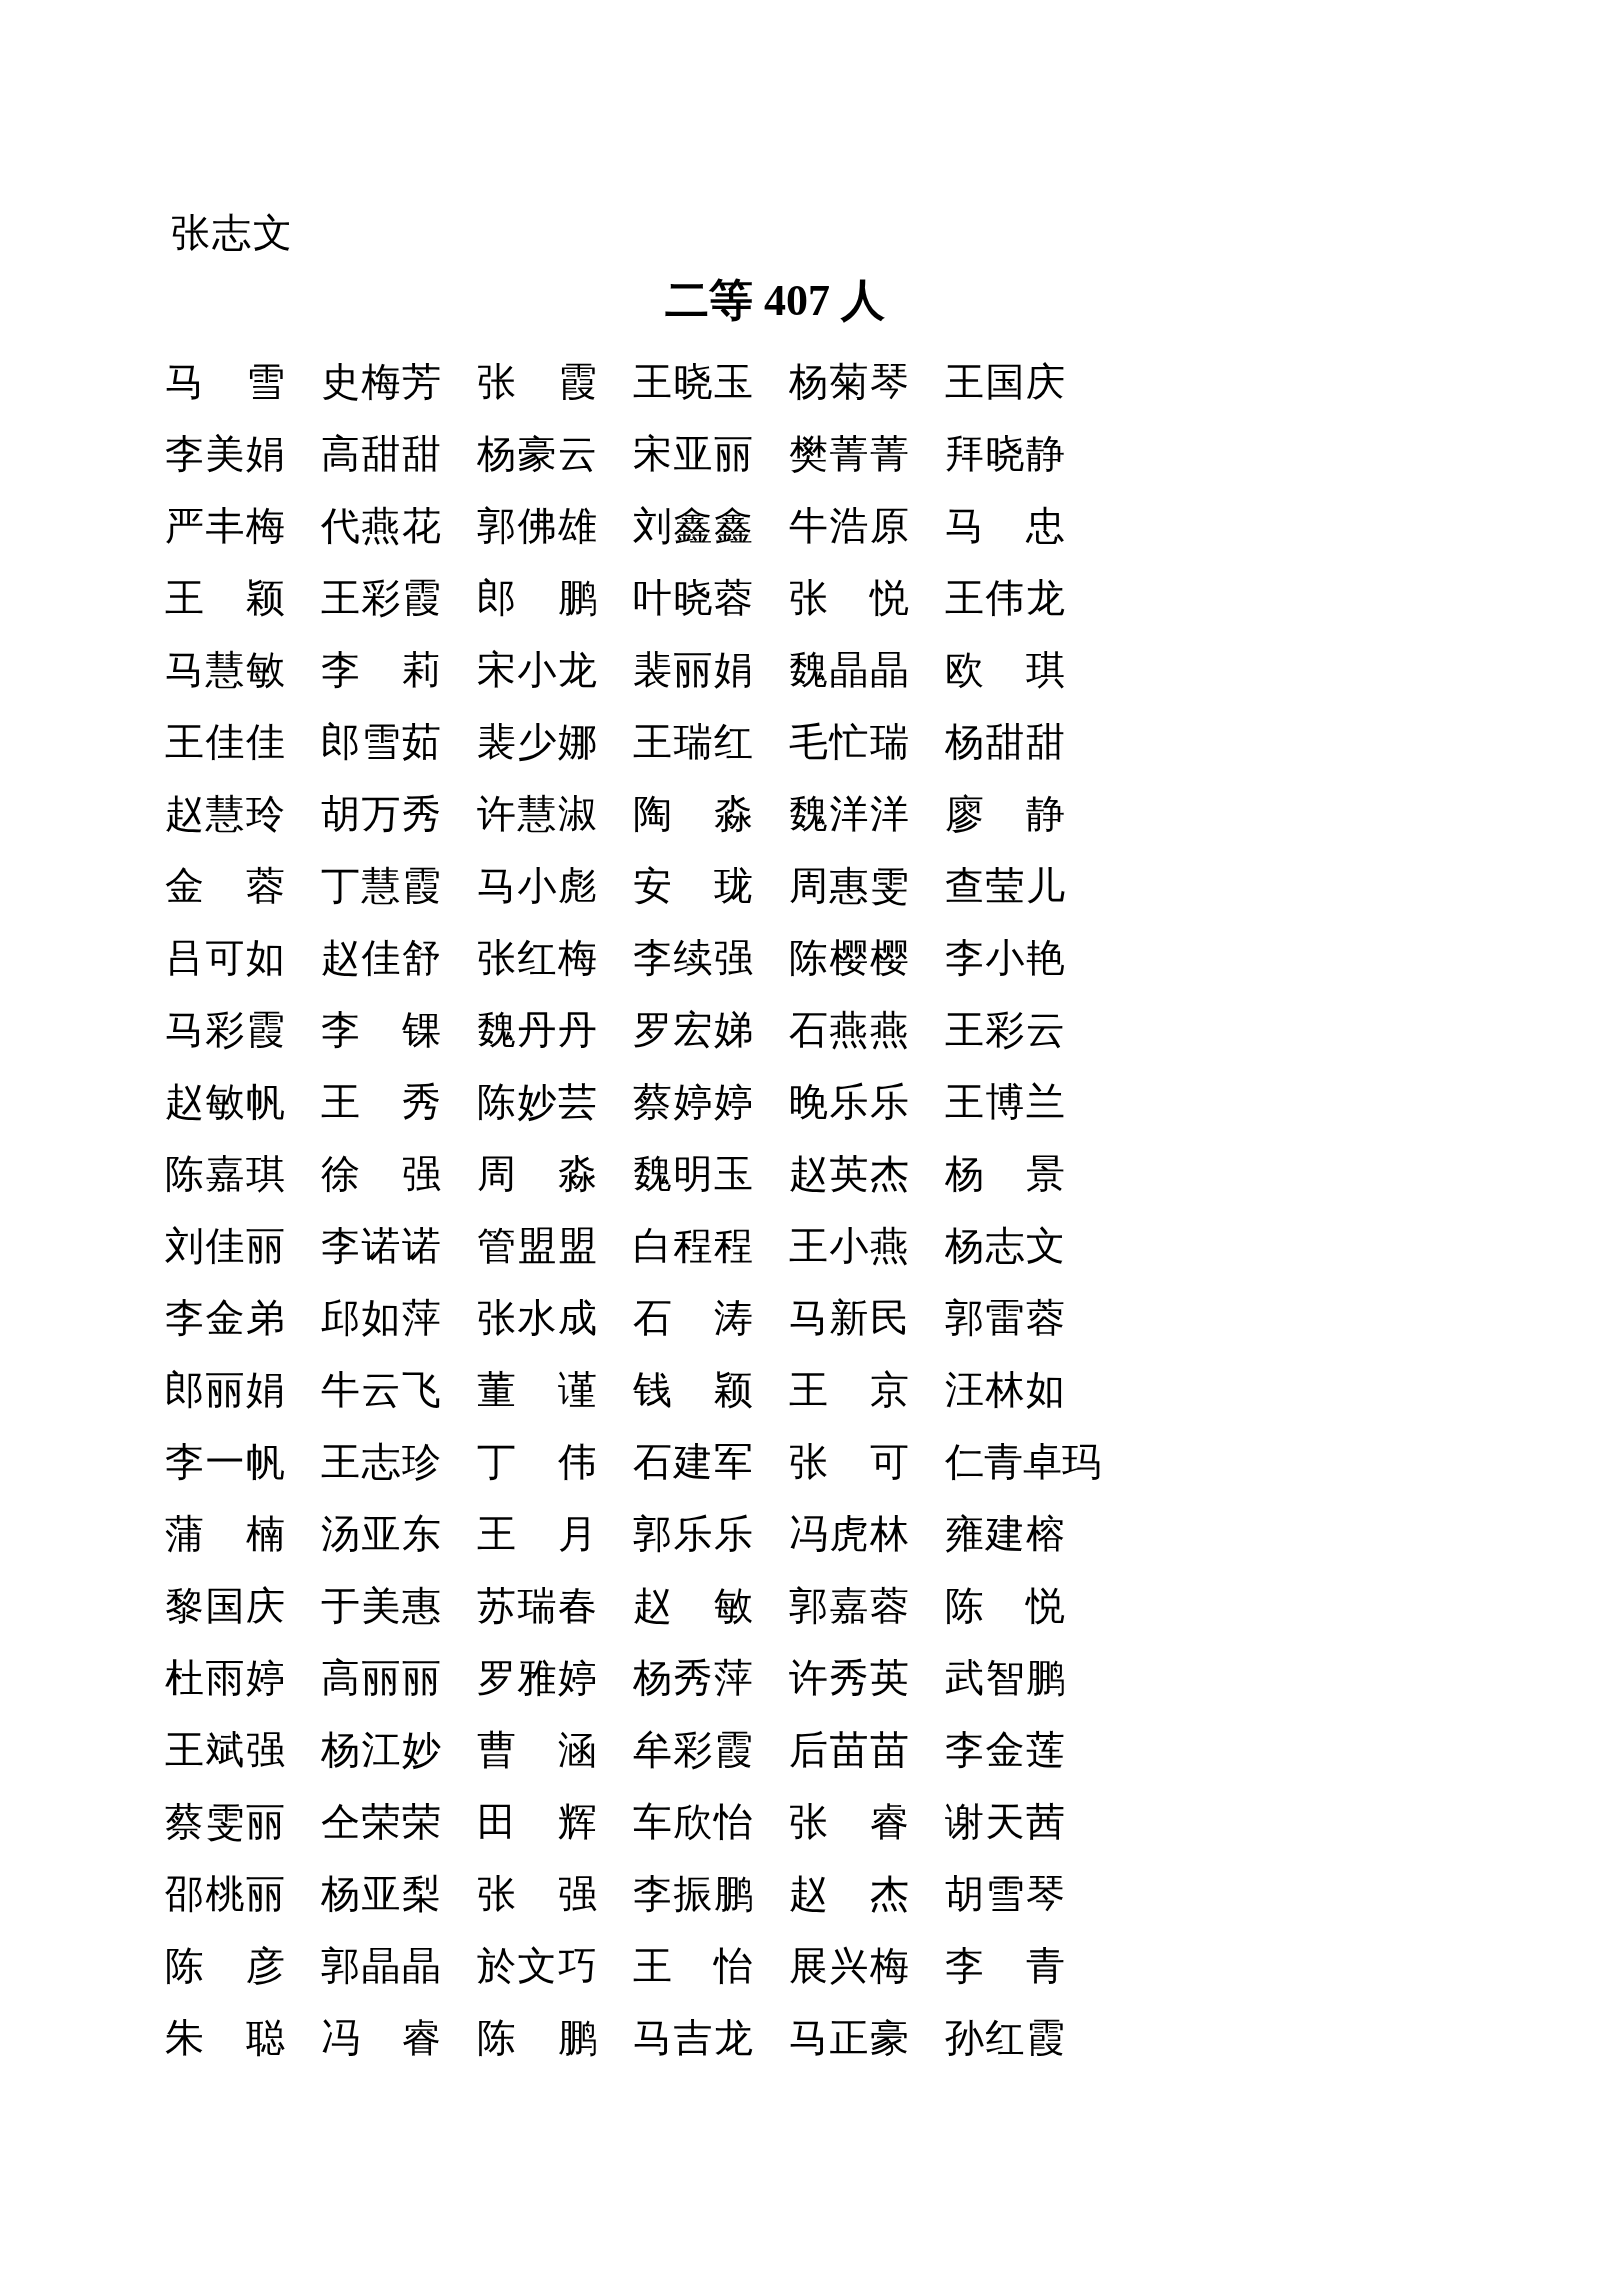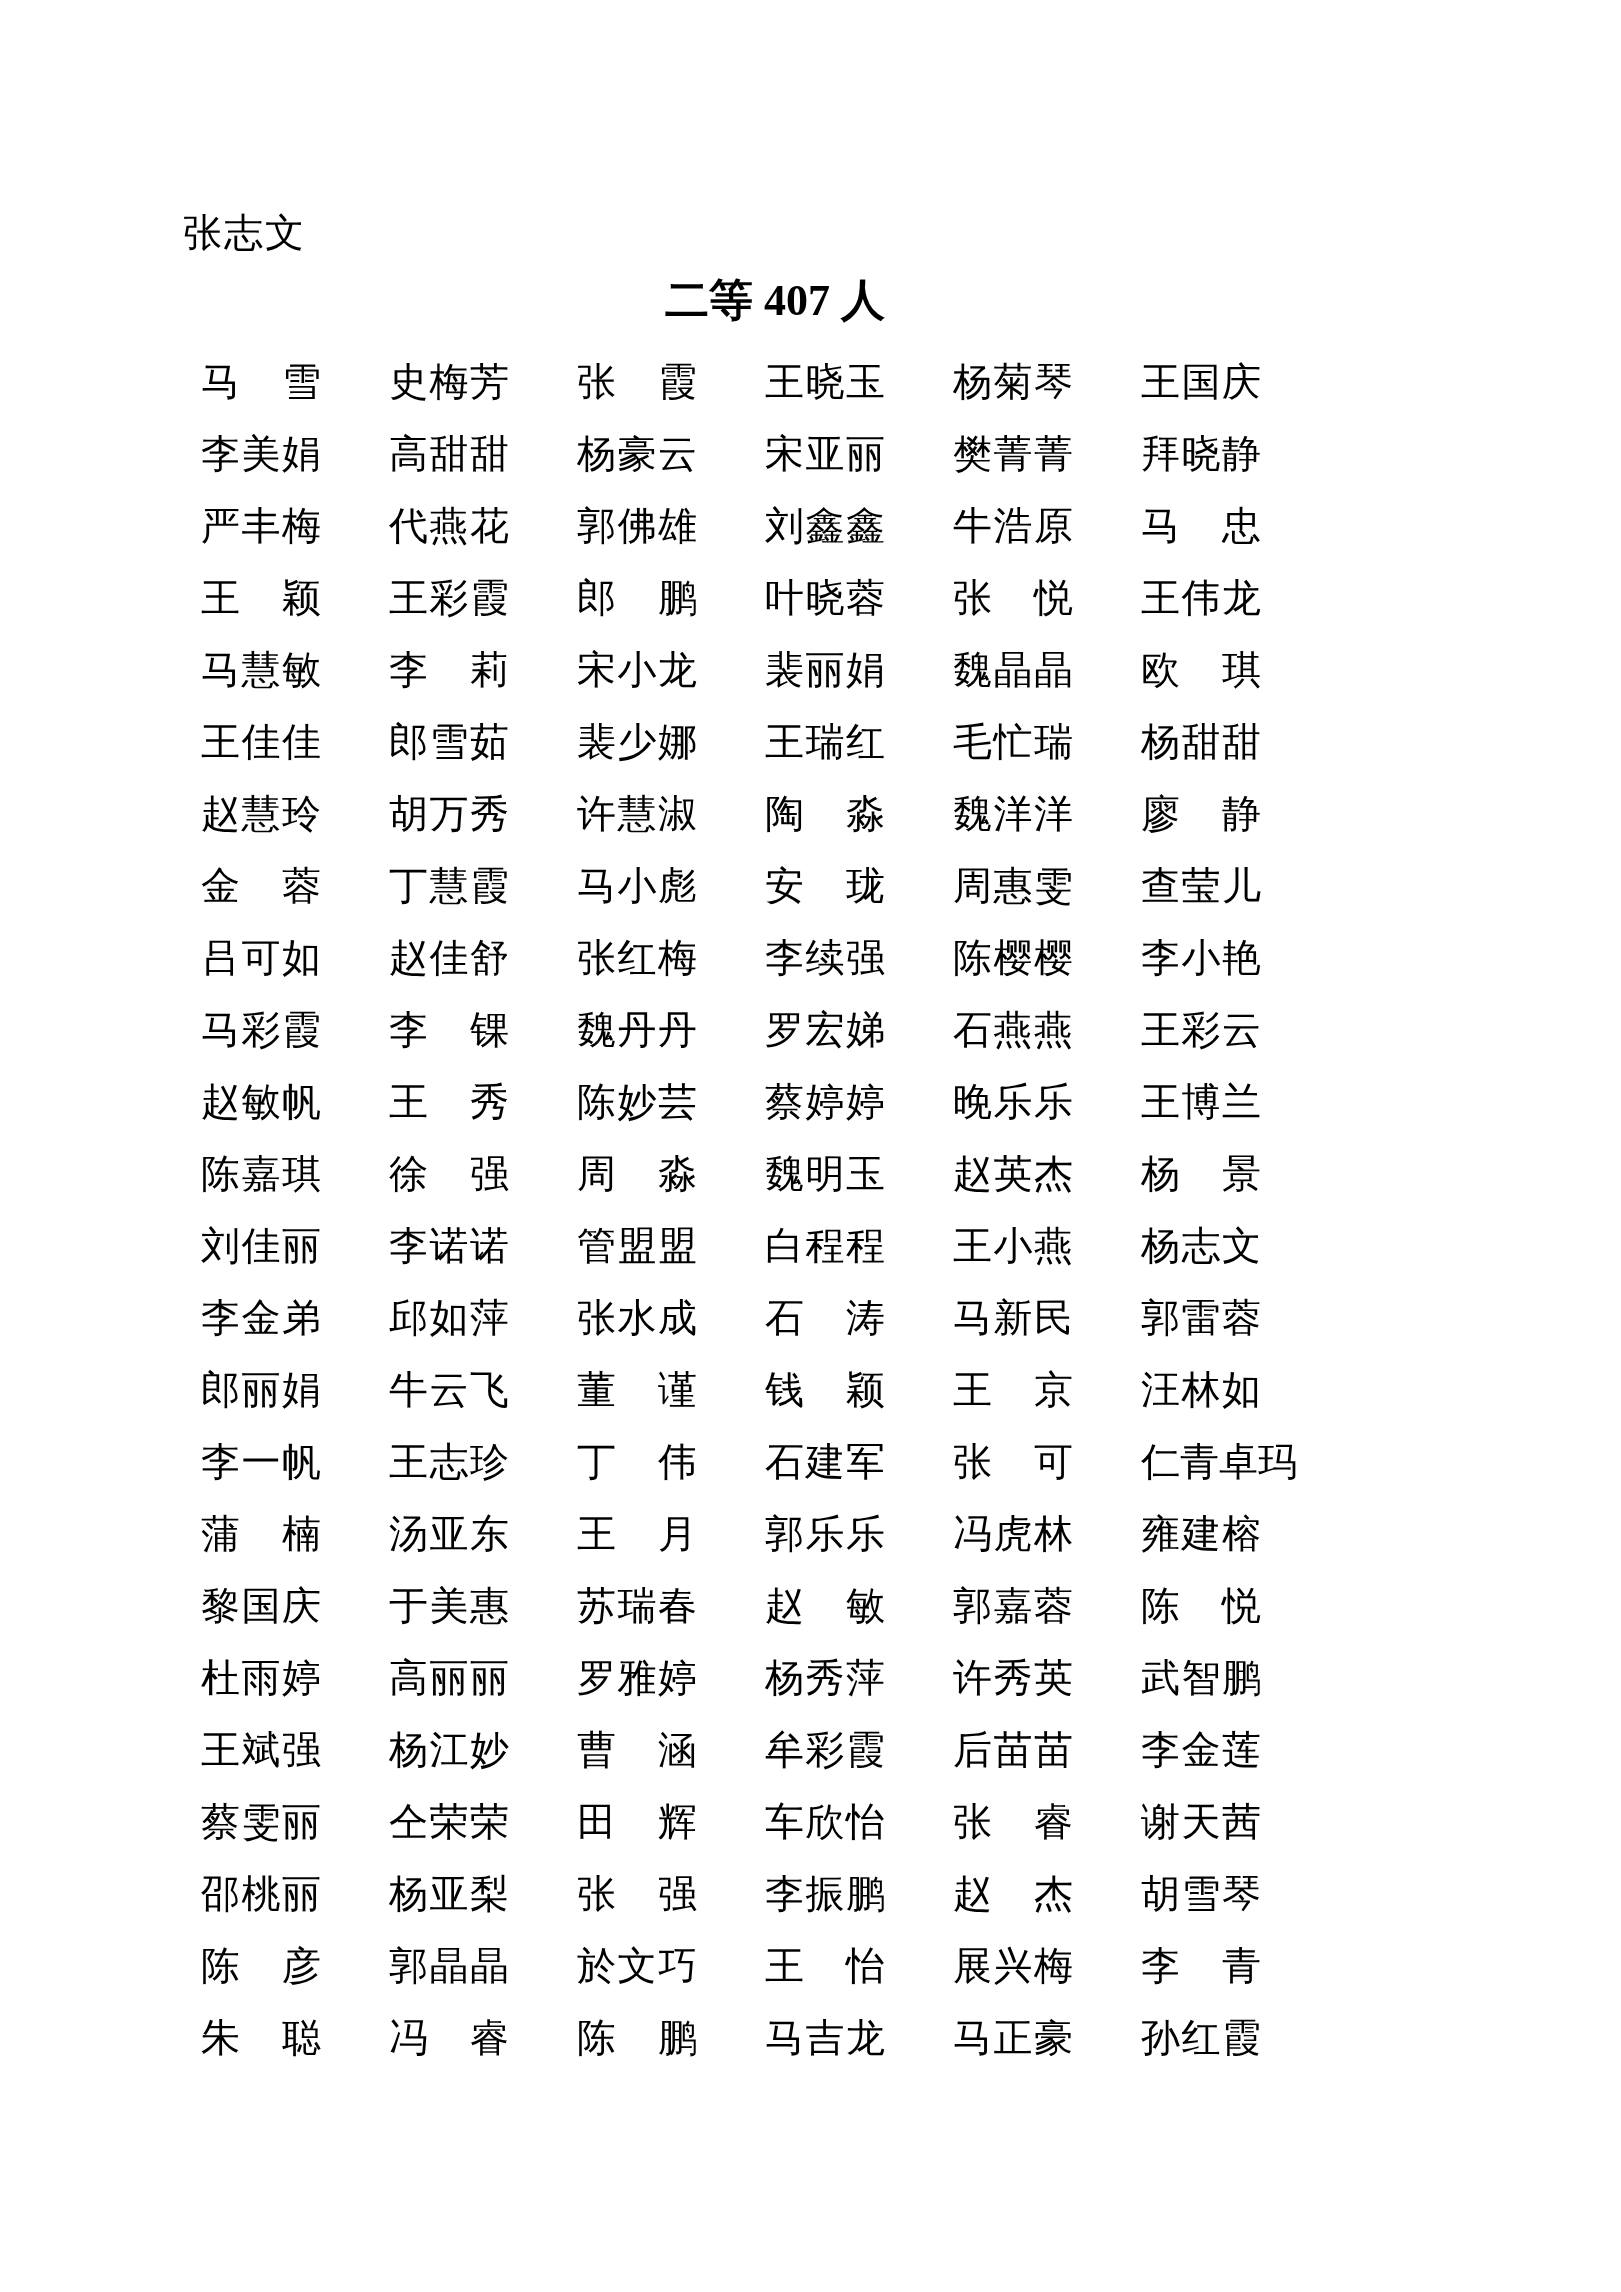--- a/index.html
+++ b/index.html
@@ -12,21 +12,21 @@
     width: 1621px;
     height: 2293px;
     margin: 0 auto;
     background: #ffffff;
     font-family: "Liberation Serif", "DejaVu Serif", serif;
     color: #000000;
     overflow: hidden;
   }
   .holder-name {
     position: absolute;
-    left: 183px;
+    left: 171px;
     top: 209px;
     font-size: 39px;
     line-height: 47px;
     letter-spacing: 2px;
     white-space: nowrap;
   }
   .section-title {
     position: absolute;
     left: 665px;
     top: 275px;
@@ -34,23 +34,22 @@
     line-height: 51px;
     font-weight: 700;
     white-space: nowrap;
   }
   .names-grid {
     position: absolute;
     left: 165px;
     top: 359px;
     display: grid;
     grid-template-columns: repeat(6, 120px);
-    column-gap: 68px;
+    column-gap: 36px;
     grid-auto-rows: 72px;
-    margin-left: 36px;
   }
   .name {
     display: inline-block;
     width: 120px;
     font-size: 39px;
     line-height: 45px;
     text-align: justify;
     text-align-last: justify;
     white-space: nowrap;
     overflow: visible;

